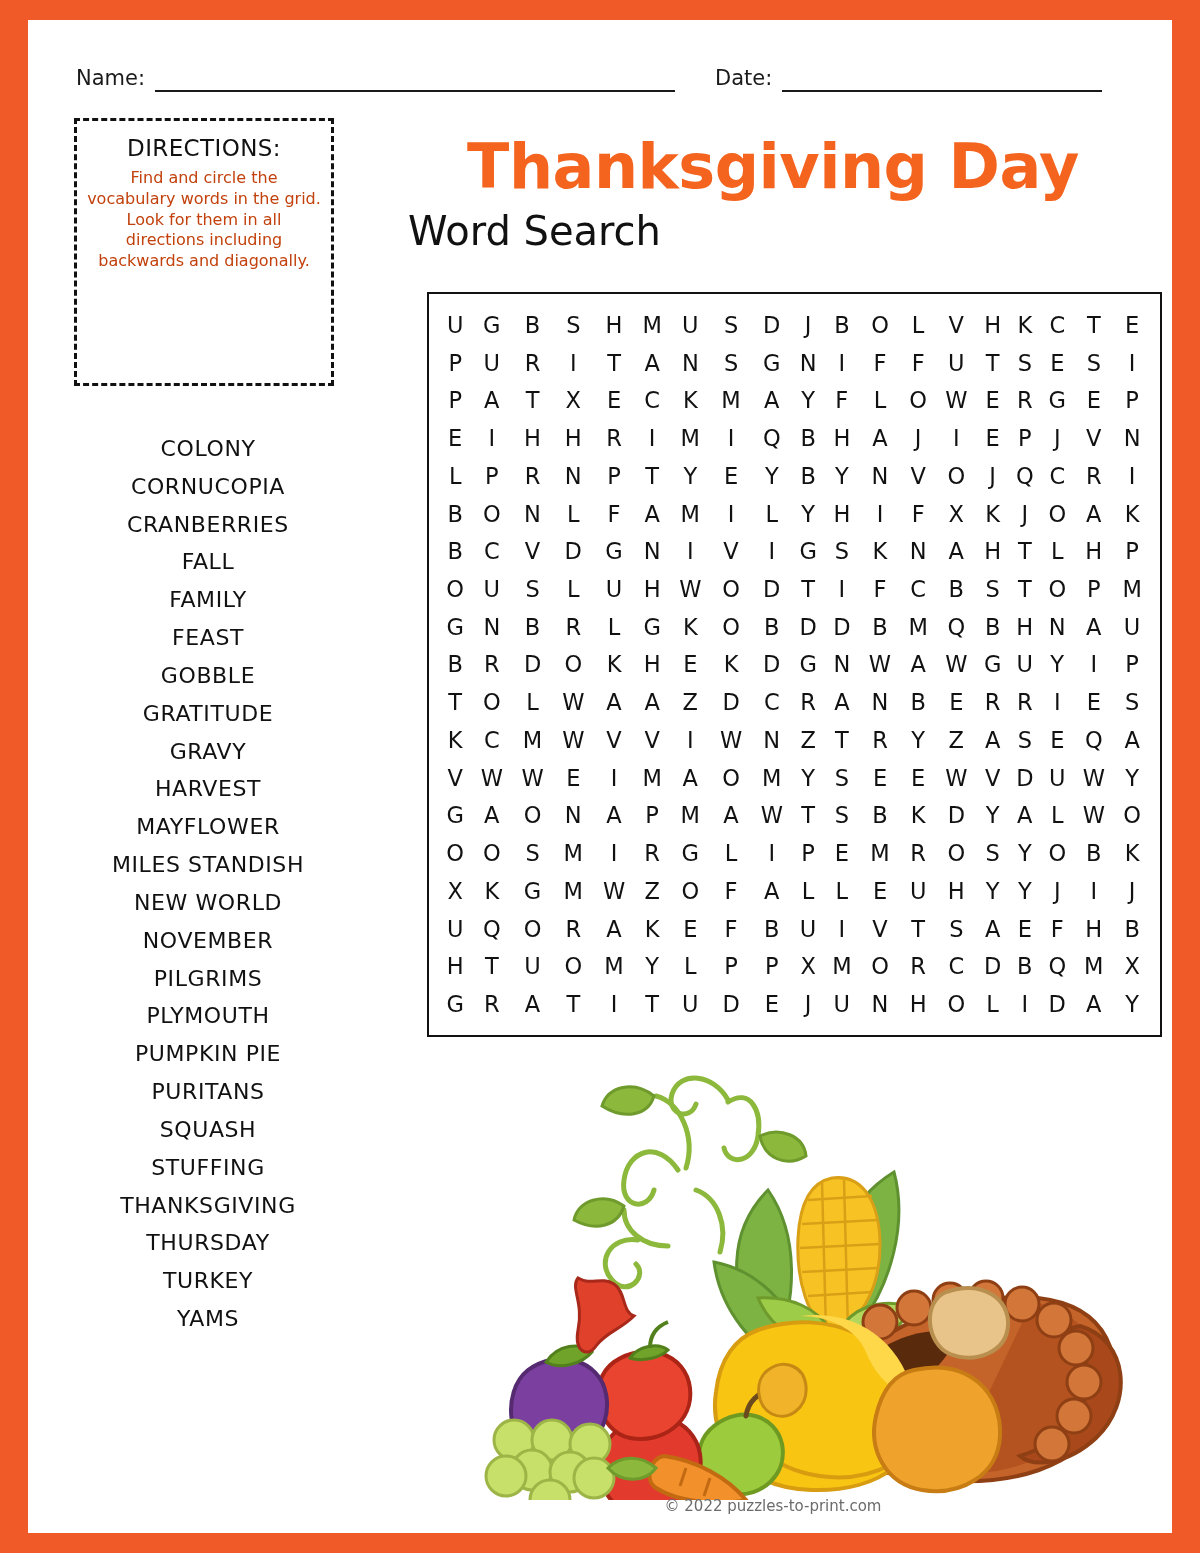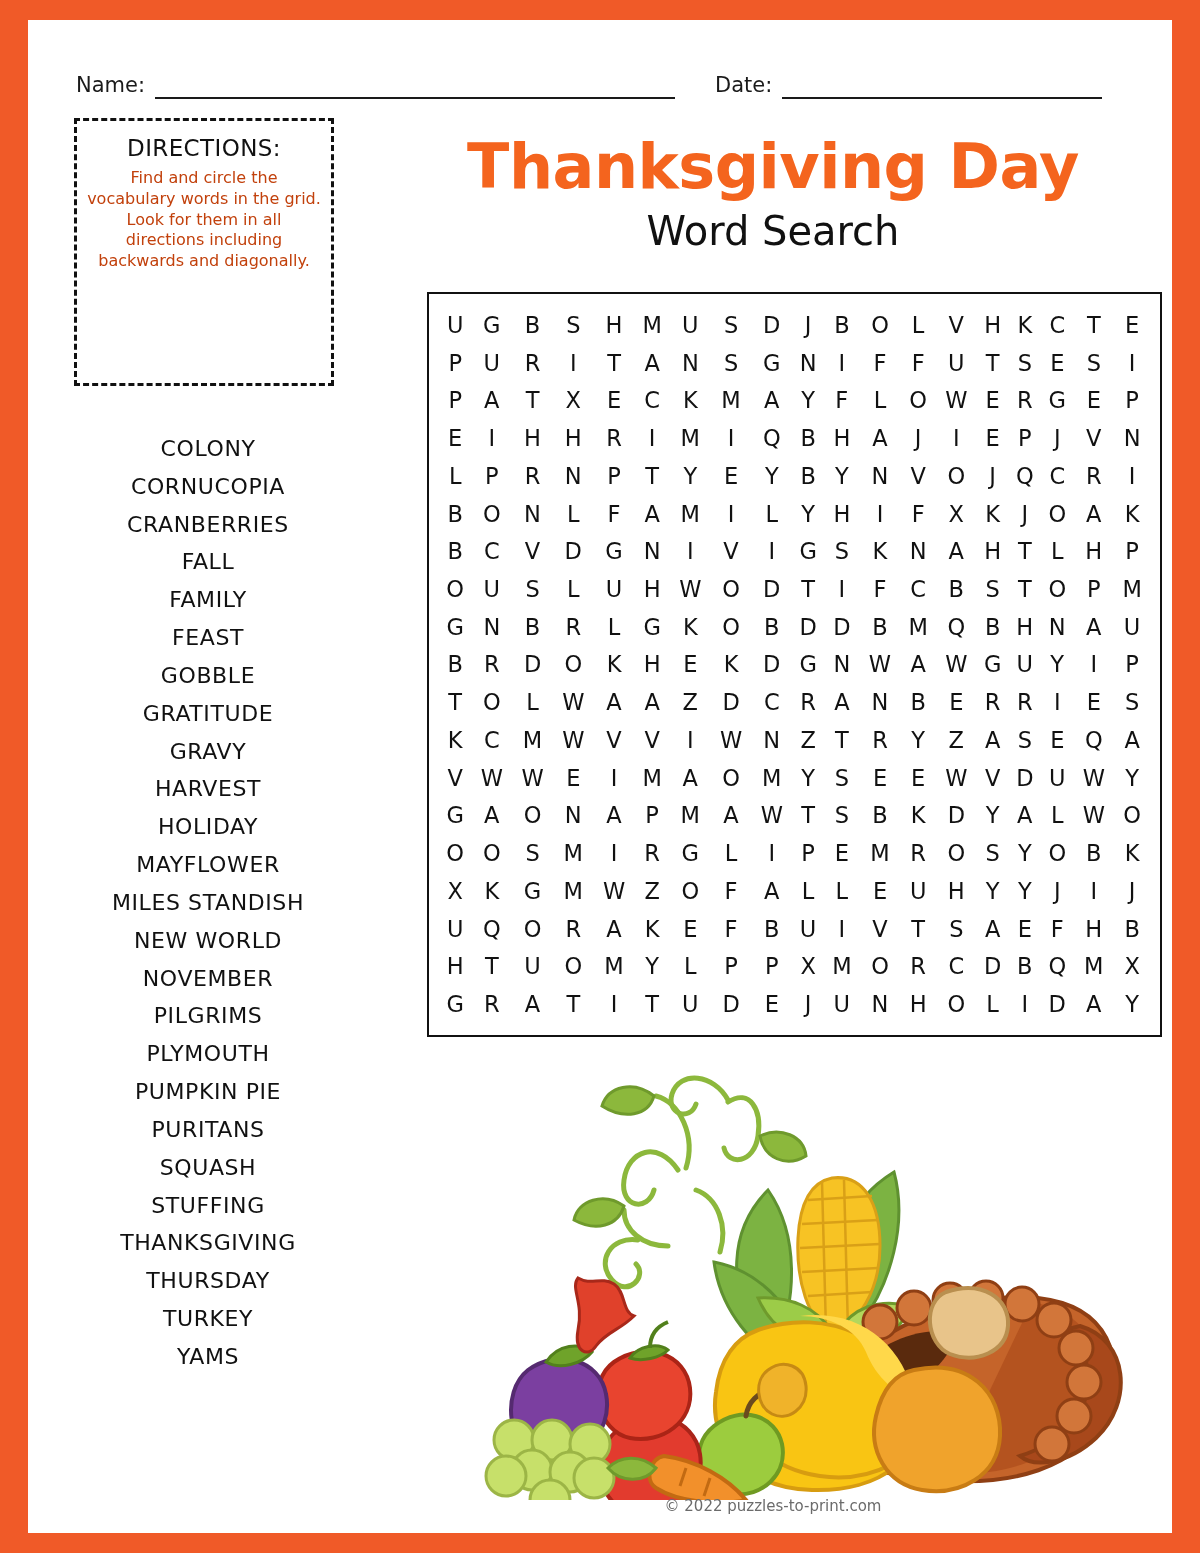--- a/index.html
+++ b/index.html
@@ -14,21 +14,21 @@
     position:absolute;
     left:28px; top:20px;
     width:1144px; height:1513px;
     background:#ffffff;
   }
   
   .namerow {
     position:absolute;
     left:48px; top:46px;
     width:1048px; height:40px;
-    display:flex; align-items:center;
+    display:flex; align-items:flex-start;
   }
   .field-label {
     font-size:21px; color:#1a1a1a;
     font-family:"DejaVu Sans", sans-serif;
     padding-bottom:2px;
   }
   .field-line {
     border-bottom:2px solid #1a1a1a;
     height:26px;
   }
@@ -79,21 +79,20 @@
     font-size:62px;
     font-weight:bold;
     color:#f4641e;
     letter-spacing:-0.5px;
     font-family:"DejaVu Sans", sans-serif;
   }
   .subtitle {
     position:absolute;
     left:380px; top:188px;
     width:730px;
-    text-align:center;
     font-size:40px;
     color:#111;
     font-family:"DejaVu Sans", sans-serif;
   }
 
   
   .gridbox {
     position:absolute;
     left:399px; top:272px;
     width:735px; height:745px;
@@ -151,21 +150,20 @@
         <li>COLONY</li>
         <li>CORNUCOPIA</li>
         <li>CRANBERRIES</li>
         <li>FALL</li>
         <li>FAMILY</li>
         <li>FEAST</li>
         <li>GOBBLE</li>
         <li>GRATITUDE</li>
         <li>GRAVY</li>
         <li>HARVEST</li>
-        <li>HOLIDAY</li>
         <li>MAYFLOWER</li>
         <li>MILES STANDISH</li>
         <li>NEW WORLD</li>
         <li>NOVEMBER</li>
         <li>PILGRIMS</li>
         <li>PLYMOUTH</li>
         <li>PUMPKIN PIE</li>
         <li>PURITANS</li>
         <li>SQUASH</li>
         <li>STUFFING</li>

